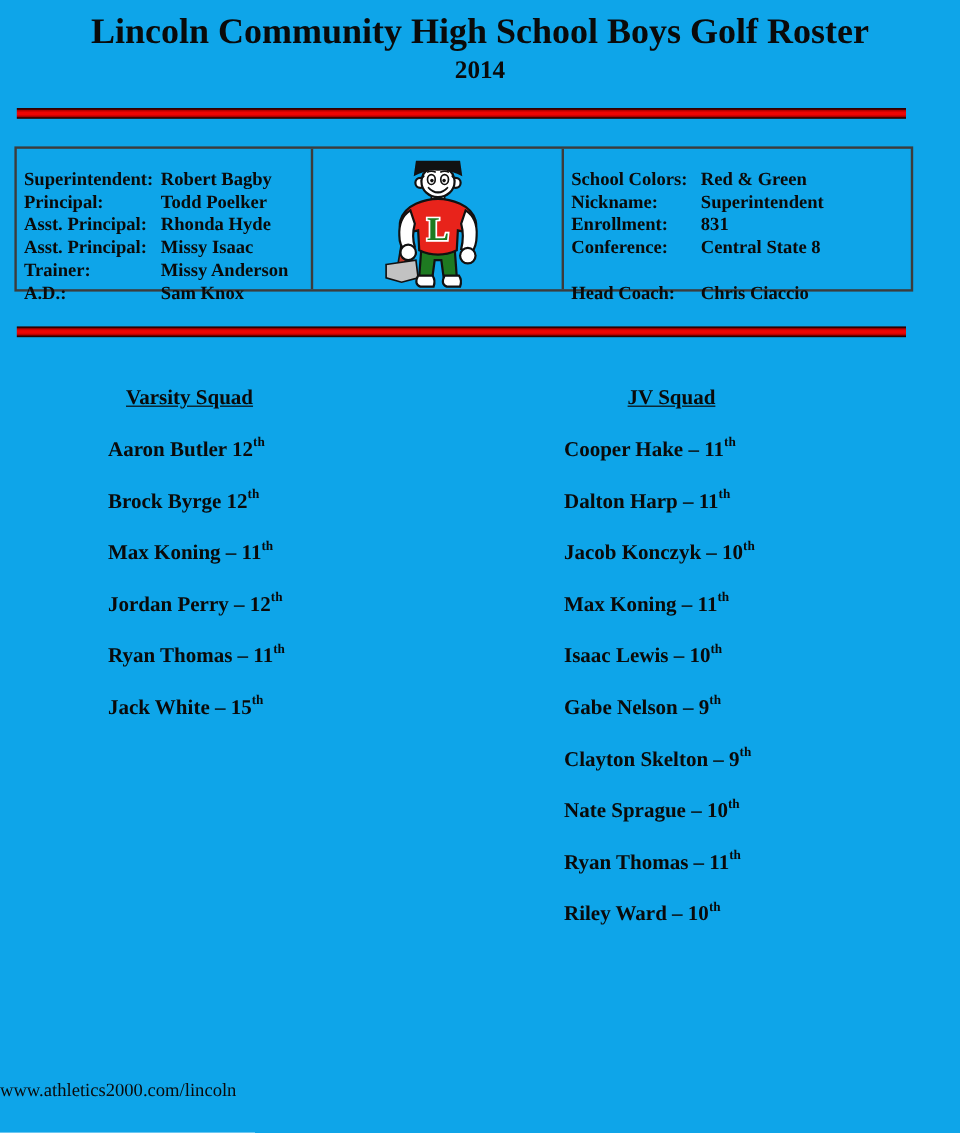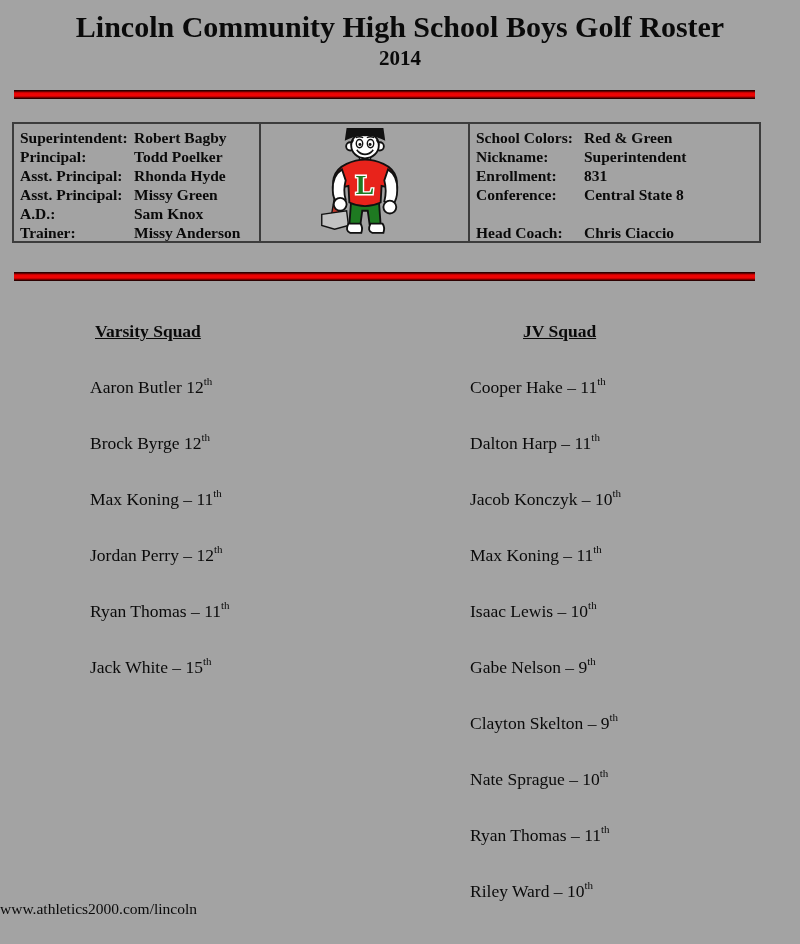--- a/index.html
+++ b/index.html
@@ -1,53 +1,53 @@
 <!DOCTYPE html>
 <html style="--bar-red: #ee0404; --bar-dark: #2e0000;"><head>
 <meta charset="utf-8">
 <style>
   html,body{margin:0;padding:0;background:#fff;}
   .page{
-    position:relative;width:800px;height:944px;background:#a3a3a3;
+    position:relative;width:800px;height:944px;background:#0ea5e9;
     font-family:"Liberation Serif","DejaVu Serif",serif;color:#0a0a0a;overflow:hidden;
   }
   .title{
     margin:10px 0 0 0;text-align:center;font-size:30px;font-weight:bold;line-height:1.1;
     letter-spacing:0;
   }
   .year{margin-top:3px;text-align:center;font-size:21px;font-weight:bold;}
   .red-bar{
     position:absolute;left:14px;width:741px;height:9px;
     background:linear-gradient(to bottom,
       var(--bar-dark) 0%,var(--bar-dark) 12%,
       #b30000 22%,var(--bar-red) 40%,var(--bar-red) 62%,
       #b30000 78%,var(--bar-dark) 90%,var(--bar-dark) 100%);
   }
   .bar-1{top:90px;}
   .bar-2{top:272px;}
   .info-box{
     position:absolute;left:12px;top:122px;width:749px;height:121px;
     border:2px solid #3c3c3c;display:flex;box-sizing:border-box;
   }
-  .info-cell{box-sizing:border-box;padding:4px 6px 0 6px;}
+  .info-cell{box-sizing:border-box;padding:16px 6px 0 6px;}
   .info-left{width:247px;border-right:2px solid #3c3c3c;}
   .info-mid{flex:1;display:flex;align-items:center;justify-content:center;}
   .info-right{width:291px;border-left:2px solid #3c3c3c;}
   .info-row{display:flex;font-size:15.5px;font-weight:bold;line-height:19px;white-space:nowrap;}
   .info-left .info-label{width:114px;flex:0 0 114px;}
   .info-right .info-label{width:108px;flex:0 0 108px;}
   .squad-col{position:absolute;top:321px;}
   .col-varsity{left:90px;}
   .col-jv{left:470px;}
   .squad-heading{
     font-size:17.5px;font-weight:bold;text-decoration:underline;line-height:20px;white-space:nowrap;
   }
-  .col-varsity .squad-heading{margin-left:5px;}
+  .col-varsity .squad-heading{margin-left:15px;}
   .col-jv .squad-heading{margin-left:53px;font-family:Liberation Serif, serif;}
-  .player{font-size:17.5px;font-weight:normal;line-height:20px;margin-top:36px;white-space:nowrap;}
+  .player{font-size:17.5px;font-weight:bold;line-height:20px;margin-top:23px;white-space:nowrap;}
   .player sup{font-size:11px;position:relative;top:-1px;vertical-align:super;line-height:0;}
   .footer{
     position:absolute;top:900px;left:0;width:100%;text-align:left;
     font-size:15.5px;font-weight:normal;
   }
 </style>
 </head>
 <body>
 
 <div class="page">
@@ -66,29 +66,29 @@
         <div class="info-row">
           <span class="info-label">Principal:</span>
           <span class="info-value">Todd Poelker</span>
         </div>
         <div class="info-row">
           <span class="info-label">Asst. Principal:</span>
           <span class="info-value">Rhonda Hyde</span>
         </div>
         <div class="info-row">
           <span class="info-label">Asst. Principal:</span>
-          <span class="info-value">Missy Green</span>
+          <span class="info-value">Missy Isaac</span>
+        </div>
+        <div class="info-row">
+          <span class="info-label">Trainer:</span>
+          <span class="info-value">Missy Anderson</span>
         </div>
         <div class="info-row">
           <span class="info-label">A.D.:</span>
           <span class="info-value">Sam Knox</span>
-        </div>
-        <div class="info-row">
-          <span class="info-label">Trainer:</span>
-          <span class="info-value">Missy Anderson</span>
         </div>
       </div>
     <div class="info-cell info-mid">
       <svg viewBox="0 0 100 128" width="92" height="118" aria-hidden="true">
 
         <polygon points="20,58 27,59 20,101 13,100" stroke="#111" stroke-width="1.5" fill="#c0392b"></polygon>
         <polygon points="3,96 30,92 32,108 17,112 3,108" stroke="#111" stroke-width="1.5" fill="#c2c2c2"></polygon>
 
         <path d="M35,80 L65,80 L67,107 L55,107 L53,92 L47,92 L45,107 L33,107 Z" stroke="#111" stroke-width="2" fill="#1e7a21"></path>
 

